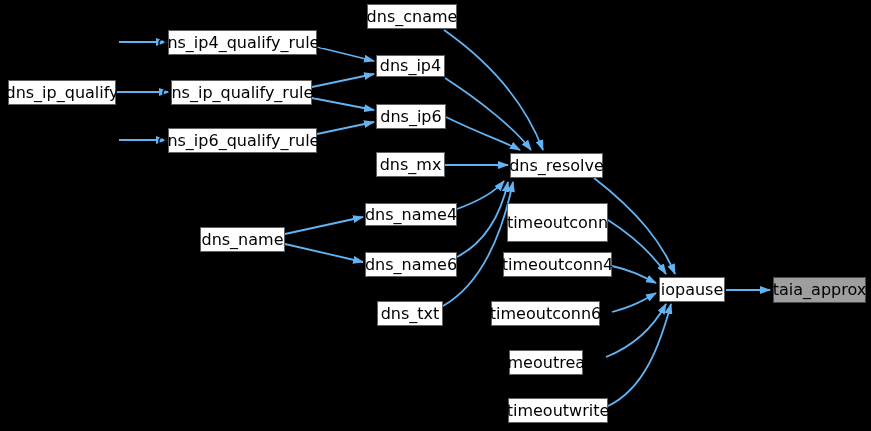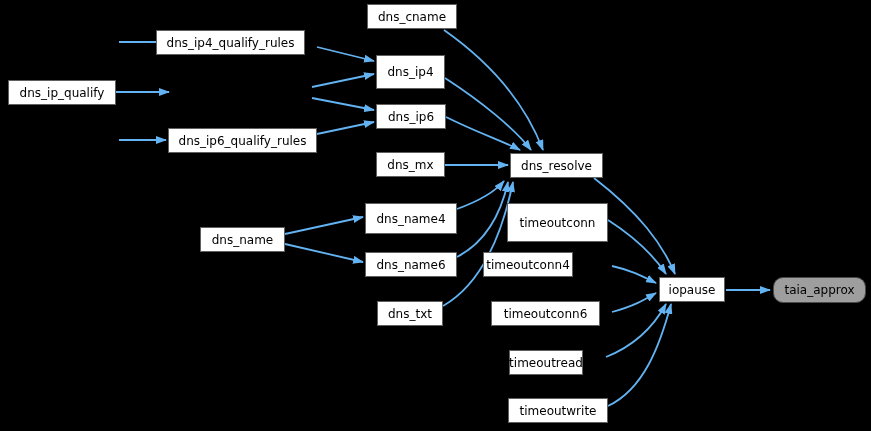--- a/index.html
+++ b/index.html
@@ -28,33 +28,32 @@
   .arrowhead {
     fill: var(--edge, #63b3f2);
     stroke: none;
   }
   .node {
     position: absolute;
     box-sizing: border-box;
     background: var(--node-fill, #ffffff);
     border: 1.5px solid var(--node-border, #606060);
     color: var(--node-text, #000000);
-    font-size: 12px;
+    font-size: 16px;
     line-height: 1;
     display: flex;
     align-items: center;
     justify-content: center;
     white-space: nowrap;
     cursor: pointer;
   }
   .node.highlight {
     background: var(--highlight-fill, #9e9e9e);
     border-color: #4a4a4a;
     cursor: default;
-    border-radius: 10px;
   }
 </style>
 </head>
 <body>
 
 <div id="canvas">
 
   <svg id="edge-layer" viewBox="0 0 871 431" xmlns="http://www.w3.org/2000/svg">
     <defs>
       <marker id="arrow" markerWidth="11" markerHeight="8" refX="10" refY="4" orient="auto" markerUnits="userSpaceOnUse">
@@ -82,36 +81,37 @@
     <path class="edge" marker-end="url(#arrow)" d="M608,220 C636,238 654,256 666,274"></path>
     <path class="edge" marker-end="url(#arrow)" d="M612,266 C634,271 644,277 656,283"></path>
     <path class="edge" marker-end="url(#arrow)" d="M612,312 C634,306 644,300 656,293"></path>
     <path class="edge" marker-end="url(#arrow)" d="M606,357 C636,345 654,326 666,304"></path>
     <path class="edge" marker-end="url(#arrow)" d="M608,406 C644,389 660,345 671,304"></path>
     <path class="edge" marker-end="url(#arrow)" d="M726,290 L770,290"></path>
   </svg>
 
   <div class="node" style="left:8px;   top:80px;  width:108px; height:25px">dns_ip_qualify</div>
 
-  <div class="node" style="left:156px; top:30px;  width:149px; height:25px">dns_ip4_qualify_rules</div>
+  <div class="node" style="left:168px; top:30px;  width:149px; height:25px">dns_ip4_qualify_rules</div>
+  <div class="node" style="left:171px; top:80px;  width:141px; height:25px">dns_ip_qualify_rules</div>
   <div class="node" style="left:168px; top:128px; width:149px; height:25px">dns_ip6_qualify_rules</div>
 
   <div class="node" style="left:367px; top:4px;   width:90px;  height:25px">dns_cname</div>
-  <div class="node" style="left:376px; top:55px;  width:69px;  height:34px">dns_ip4</div>
+  <div class="node" style="left:376px; top:55px;  width:69px;  height:22px">dns_ip4</div>
   <div class="node" style="left:376px; top:104px; width:70px;  height:25px">dns_ip6</div>
   <div class="node" style="left:376px; top:152px; width:69px;  height:25px">dns_mx</div>
 
   <div class="node" style="left:200px; top:227px; width:85px;  height:25px">dns_name</div>
-  <div class="node" style="left:365px; top:203px; width:92px;  height:31px">dns_name4</div>
+  <div class="node" style="left:365px; top:203px; width:92px;  height:23px">dns_name4</div>
   <div class="node" style="left:365px; top:252px; width:92px;  height:25px">dns_name6</div>
   <div class="node" style="left:377px; top:301px; width:66px;  height:25px">dns_txt</div>
 
   <div class="node" style="left:510px; top:153px; width:93px;  height:25px">dns_resolve</div>
   <div class="node" style="left:507px; top:203px; width:101px; height:39px">timeoutconn</div>
-  <div class="node" style="left:483px; top:252px; width:90px; height:25px">timeoutconn4</div>
+  <div class="node" style="left:503px; top:252px; width:109px; height:25px">timeoutconn4</div>
   <div class="node" style="left:491px; top:301px; width:109px; height:25px">timeoutconn6</div>
   <div class="node" style="left:509px; top:350px; width:74px;  height:25px">timeoutread</div>
   <div class="node" style="left:659px; top:277px; width:66px;  height:25px">iopause</div>
 
   <div class="node" style="left:508px; top:398px; width:100px; height:25px">timeoutwrite</div>
   <div class="node highlight" style="left:773px; top:277px; width:93px; height:26px">taia_approx</div>
 
 </div>
 
 </body></html>

